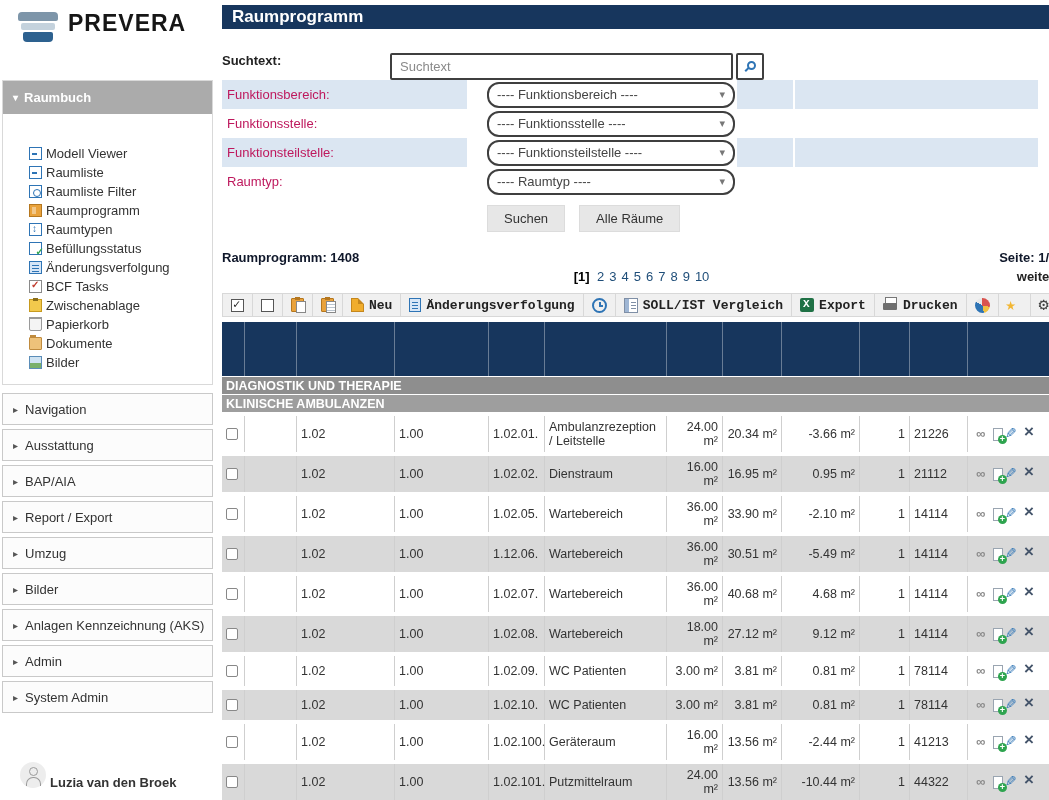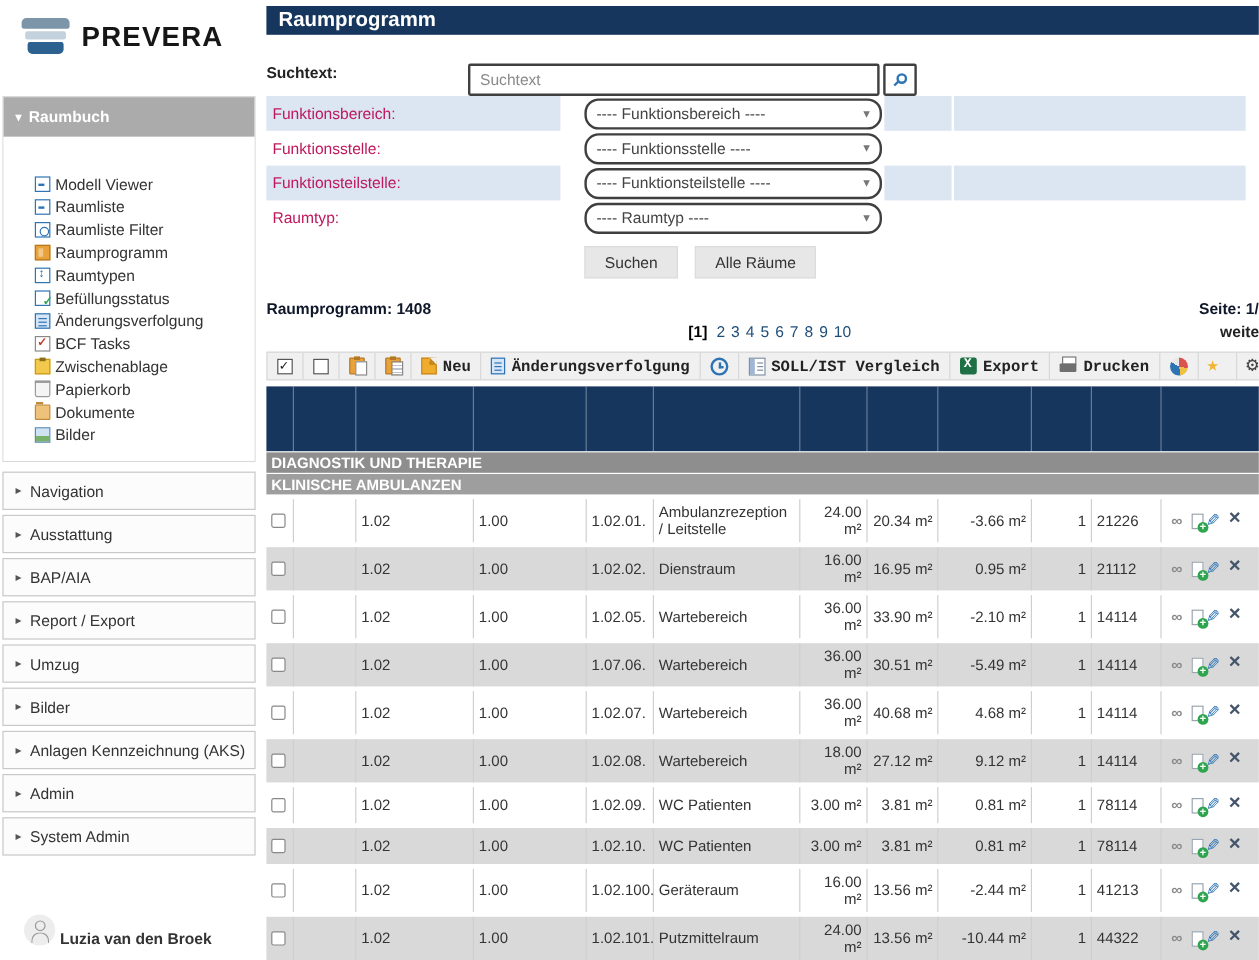--- a/index.html
+++ b/index.html
@@ -2,21 +2,21 @@
 <html><head>
 <meta charset="utf-8">
 <style>
   * { box-sizing: border-box; margin: 0; padding: 0; }
   html,body { width:1049px; height:800px; overflow:hidden; background:#fff;
     font-family:"Liberation Sans", sans-serif; font-size:13px; color:#333; }
   .root { display:flex; width:1049px; height:800px; }
 
   
   .sidebar { width:215px; flex:none; display:flex; flex-direction:column; }
-  .logo-row { display:flex; align-items:center; padding:10px 0 0 16px; height:50px; }
+  .logo-row { display:flex; padding:10px 0 0 16px; height:50px; }
   .logo-ic { width:46px; height:34px; position:relative; margin-right:6px; flex:none; }
   .logo-ic .b1 { position:absolute; left:2px; top:2px; width:40px; height:9px; background:#7d95a9; border-radius:4px 4px 2px 2px; }
   .logo-ic .b2 { position:absolute; left:5px; top:13px; width:34px; height:7px; background:#c4d2dd; border-radius:2px; }
   .logo-ic .b3 { position:absolute; left:7px; top:22px; width:30px; height:10px; background:#2d618f; border-radius:2px 2px 4px 4px; }
   .logo-text { font-size:23px; font-weight:bold; letter-spacing:1px; color:#161616; }
 
   .side-box { margin:30px 2px 0 2px; border:1px solid #d9d9d9; }
   .side-head { background:#ababab; color:#fff; font-weight:bold; height:33px;
     display:flex; align-items:center; padding-left:10px; cursor:pointer; }
   .side-head .caret { margin-right:6px; font-size:10px; }
@@ -489,21 +489,21 @@
       <span class="act act-del"></span>
     </div>
   </div>
           <div class="trow grid-cols alt">
     <div class="td">
               <span class="cb"></span>
             </div>
     <div class="td"></div>
     <div class="td">1.02</div>
     <div class="td">1.00</div>
-    <div class="td">1.07.06.</div>
+    <div class="td">1.12.06.</div>
     <div class="td">Wartebereich</div>
     <div class="td num">36.00 m²</div>
     <div class="td num">30.51 m²</div>
     <div class="td num">-5.49 m²</div>
     <div class="td num">1</div>
     <div class="td">14114</div>
     <div class="td actions">
       <span class="act act-link"></span>
       <span class="act act-add"></span>
       <span class="act act-edit"></span>

